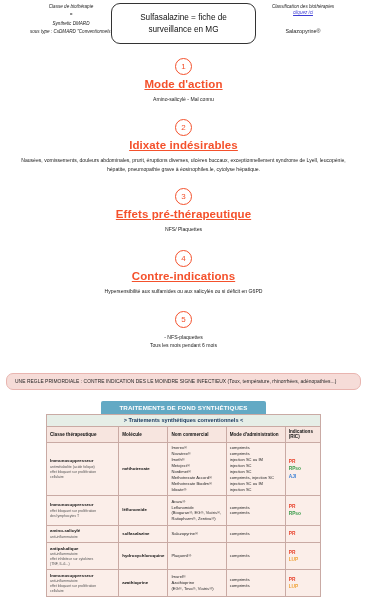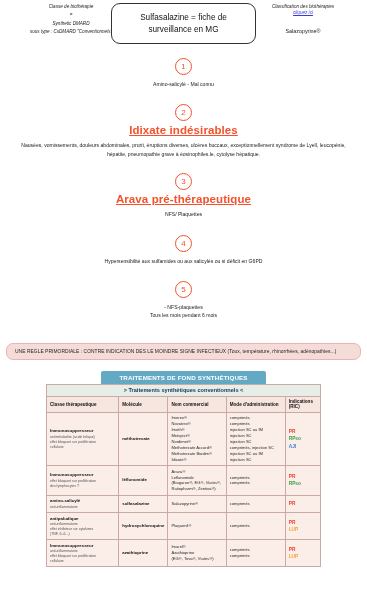--- a/index.html
+++ b/index.html
@@ -94,37 +94,39 @@
   <div class="titlebox">Sulfasalazine = fiche de surveillance en MG</div>
   <div class="top-right">
     <div class="tr-title">Classification des biothérapies</div>
     <a class="tr-link" href="#">cliquez ici</a>
     <span class="tr-brand">Salazopyrine®</span>
   </div>
 </div>
 
 <div class="section s1">
   <div class="num">1</div>
+  <div class="sec-title">Mode d'action</div>
   <div class="sec-body">Amino-salicylé - Mal connu</div>
 </div>
 
 <div class="section s2">
   <div class="num">2</div>
   <div class="sec-title">Idixate indésirables</div>
   <div class="sec-body">Nausées, vomissements, douleurs abdominales, prurit, éruptions diverses, ulcères buccaux, exceptionnellement syndrome de Lyell, leucopénie, hépatite, pneumopathie grave à éosinophiles.le, cytolyse hépatique.</div>
 </div>
 
 <div class="section s3">
   <div class="num">3</div>
-  <div class="sec-title">Arava pré-thérapeutique</div>
+  <div class="sec-title">Effets pré-thérapeutique</div>
   <div class="sec-body">NFS/ Plaquettes</div>
 </div>
 
 <div class="section s4">
   <div class="num">4</div>
+  <div class="sec-title">Contre-indications</div>
   <div class="sec-body">Hypersensibilité aux sulfamides ou aux salicylés ou si déficit en G6PD</div>
 </div>
 
 <div class="section s5">
   <div class="num">5</div>
   <div class="sec-body" style="white-space:pre-line">- NFS-plaquettes
 Tous les mois pendant 6 mois</div>
 </div>
 
 <div class="warnbox">UNE REGLE PRIMORDIALE : CONTRE INDICATION DES LE MOINDRE SIGNE INFECTIEUX (Toux, température, rhinorrhées, adénopathies...)</div>

